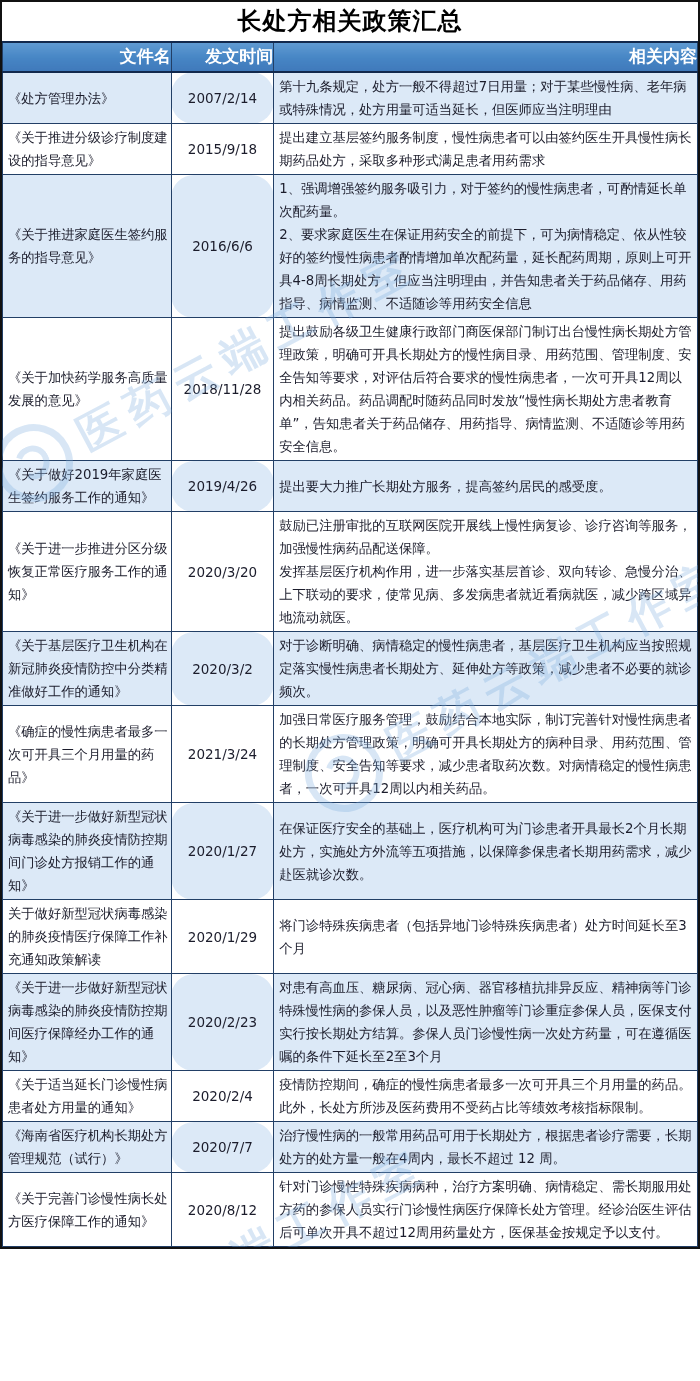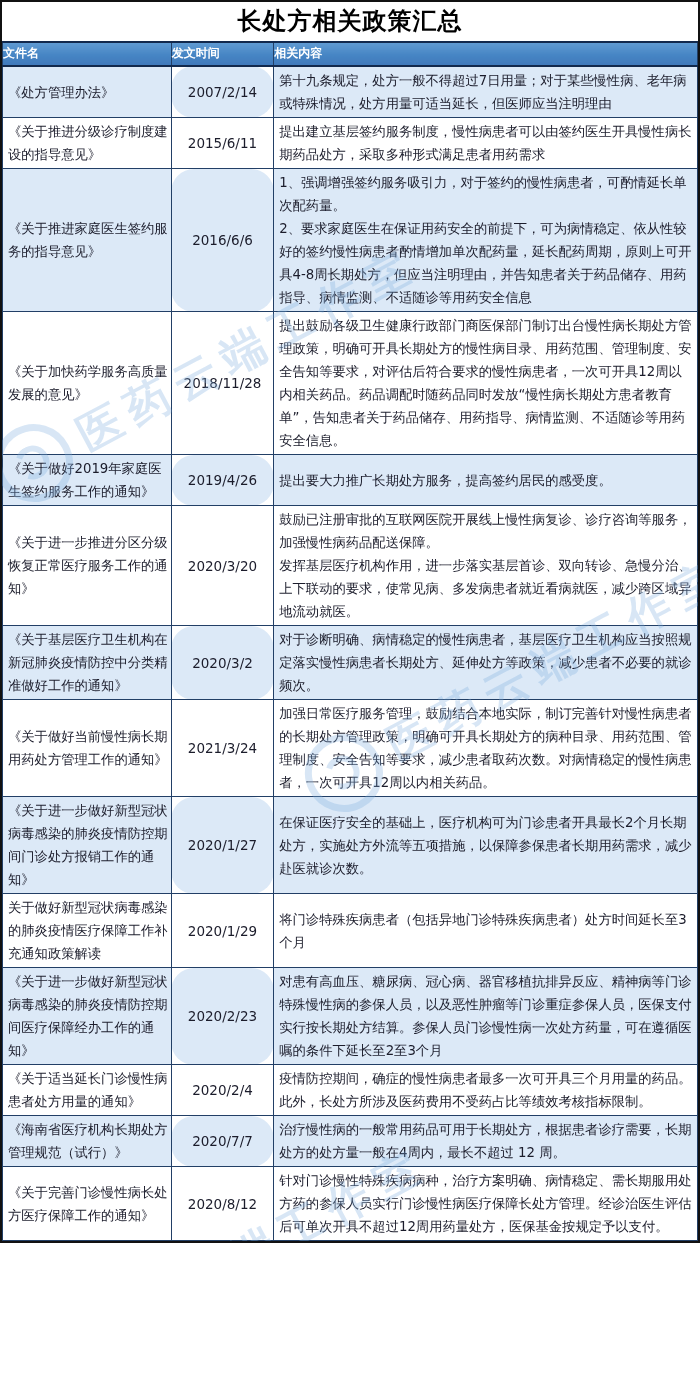--- a/index.html
+++ b/index.html
@@ -28,23 +28,23 @@
     border:1.6px solid #223f66;
     color:#1b1c2b;
     vertical-align:middle;
   }
   table.policy th{
     background:linear-gradient(#5f9ad2 0%, #4685c4 55%, #4079bb 100%);
     border-top:2px solid #12294d;
     border-bottom:2px solid #12294d;
     color:#fff;
     font-weight:bold;
-    font-size:12px;
+    font-size:17px;
     padding:2px 0 3px 0;
-    text-align:left;
+    text-align:right;
   }
   .col-name{width:166px;}
   .col-date{width:101px;}
   .col-content{width:417px;}
   td.cell-name{
     font-size:13.3px;
     line-height:23px;
     padding:2px 3px 2px 5px;
     text-align:left;
     margin-left:48px;
@@ -122,21 +122,21 @@
       </tr>
     </thead>
     <tbody id="table-body">
         <tr>
     <td class="cell-name">《处方管理办法》</td>
     <td class="cell-date">2007/2/14</td>
     <td class="cell-content">第十九条规定，处方一般不得超过7日用量；对于某些慢性病、老年病或特殊情况，处方用量可适当延长，但医师应当注明理由</td>
   </tr>
         <tr>
     <td class="cell-name">《关于推进分级诊疗制度建设的指导意见》</td>
-    <td class="cell-date">2015/6/11</td>
+    <td class="cell-date">2015/9/18</td>
     <td class="cell-content">提出建立基层签约服务制度，慢性病患者可以由签约医生开具慢性病长期药品处方，采取多种形式满足患者用药需求</td>
   </tr>
         <tr>
     <td class="cell-name">《关于推进家庭医生签约服务的指导意见》</td>
     <td class="cell-date">2016/6/6</td>
     <td class="cell-content">1、强调增强签约服务吸引力，对于签约的慢性病患者，可酌情延长单次配药量。
 2、要求家庭医生在保证用药安全的前提下，可为病情稳定、依从性较好的签约慢性病患者酌情增加单次配药量，延长配药周期，原则上可开具4-8周长期处方，但应当注明理由，并告知患者关于药品储存、用药指导、病情监测、不适随诊等用药安全信息</td>
   </tr>
         <tr>
     <td class="cell-name">《关于加快药学服务高质量发展的意见》</td>
@@ -153,21 +153,21 @@
     <td class="cell-date">2020/3/20</td>
     <td class="cell-content">鼓励已注册审批的互联网医院开展线上慢性病复诊、诊疗咨询等服务，加强慢性病药品配送保障。
 发挥基层医疗机构作用，进一步落实基层首诊、双向转诊、急慢分治、上下联动的要求，使常见病、多发病患者就近看病就医，减少跨区域异地流动就医。</td>
   </tr>
         <tr>
     <td class="cell-name">《关于基层医疗卫生机构在新冠肺炎疫情防控中分类精准做好工作的通知》</td>
     <td class="cell-date">2020/3/2</td>
     <td class="cell-content">对于诊断明确、病情稳定的慢性病患者，基层医疗卫生机构应当按照规定落实慢性病患者长期处方、延伸处方等政策，减少患者不必要的就诊频次。</td>
   </tr>
         <tr>
-    <td class="cell-name">《关于做好当前慢性病长期用药处方管理工作的通知》</td>
+    <td class="cell-name">《确症的慢性病患者最多一次可开具三个月用量的药品》</td>
     <td class="cell-date">2021/3/24</td>
     <td class="cell-content">加强日常医疗服务管理，鼓励结合本地实际，制订完善针对慢性病患者的长期处方管理政策，明确可开具长期处方的病种目录、用药范围、管理制度、安全告知等要求，减少患者取药次数。对病情稳定的慢性病患者，一次可开具12周以内相关药品。</td>
   </tr>
         <tr>
     <td class="cell-name">《关于进一步做好新型冠状病毒感染的肺炎疫情防控期间门诊处方报销工作的通知》</td>
     <td class="cell-date">2020/1/27</td>
     <td class="cell-content">在保证医疗安全的基础上，医疗机构可为门诊患者开具最长2个月长期处方，实施处方外流等五项措施，以保障参保患者长期用药需求，减少赴医就诊次数。</td>
   </tr>
         <tr>
     <td class="cell-name">关于做好新型冠状病毒感染的肺炎疫情医疗保障工作补充通知政策解读</td>

